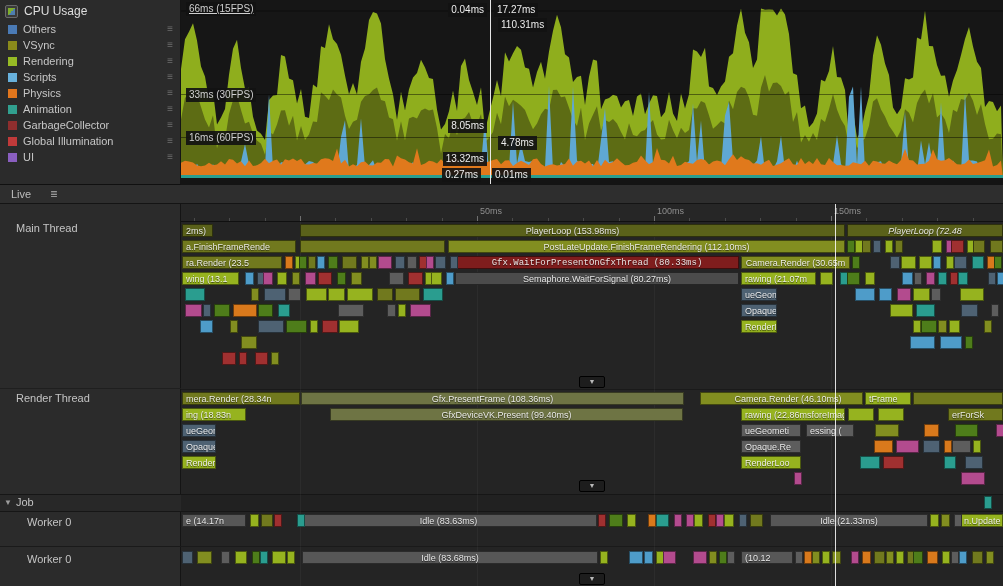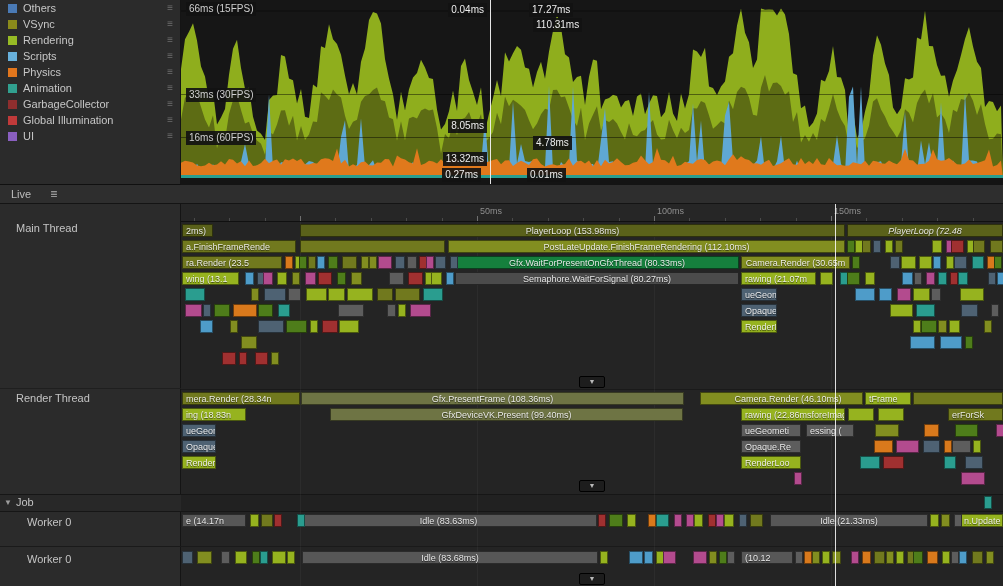--- a/index.html
+++ b/index.html
@@ -15,21 +15,21 @@
   .legend-item { display:flex; align-items:center; height:16px; padding:0 7px 0 8px; font-size:11px; color:#c6c6c6; }
   .swatch { width:9px; height:9px; margin-right:6px; flex:0 0 auto; }
   .legend-label { white-space:nowrap; overflow:hidden; }
   .handle { margin-left:auto; color:#6c6c6c; font-size:10px; line-height:10px; }
 
   
   .chart { position:absolute; left:181px; top:0; width:822px; height:185px; background:#161616; border-bottom:1px solid #000; }
   .chart svg { position:absolute; left:0; top:0; }
   .grid-label, .vlabel { position:absolute; background:rgba(18,18,18,.92); color:#cfcfcf; font-size:10px;
                          line-height:14px; padding:0 3px; white-space:nowrap; z-index:5; }
-  .vlabel { color:#ededed;margin-left:35px; }
+  .vlabel { color:#ededed; }
   .chart-cursor { position:absolute; top:0; bottom:0; width:1px; background:rgba(240,240,240,.95); z-index:4; }
 
   
   .toolbar { position:absolute; left:0; top:185px; width:1003px; height:19px; background:#2e2e2e;
              border-bottom:1px solid #141414; display:flex; align-items:center; font-size:11px; }
   .tl-select { width:181px; height:100%; display:flex; align-items:center; padding:0 7px; border-right:1px solid #141414; color:#dcdcdc; cursor:default; }
   .tl-select .arrow { margin-left:auto; font-size:7px; color:#9a9a9a; }
   .live-btn { padding:0 11px; color:#bdbdbd; height:100%; display:flex; align-items:center; }
   .stats { flex:1; text-align:center; color:#e4e4e4; letter-spacing:.2px; }
   .menu-icon { padding:0 8px; color:#b5b5b5; font-size:12px; }
@@ -49,20 +49,24 @@
   .marker-line { position:absolute; width:1px; background:rgba(255,255,255,.85); z-index:6; }
   .expander { position:absolute; width:26px; height:12px; background:#1d1d1d; border:1px solid #000; border-radius:2px;
               color:#b9b9b9; font-size:7px; line-height:10px; text-align:center; z-index:7; }
 </style>
 </head>
 <body>
 
 <div class="app">
 
   <div class="legend-panel">
+    <div class="legend-header">
+      <span class="cpu-icon"></span>
+      <span>CPU Usage</span>
+    </div>
     <div id="legend-list">
         <div class="legend-item">
           <span class="swatch" style="background: rgb(74, 122, 181);"></span>
           <span class="legend-label">Others</span>
           <span class="handle">≡</span>
         </div>
         <div class="legend-item">
           <span class="swatch" style="background: rgb(138, 138, 27);"></span>
           <span class="legend-label">VSync</span>
           <span class="handle">≡</span>
@@ -111,21 +115,21 @@
         <path d="M0 178 L0 119.6 L4 97.5 L8 96.9 L12 98.9 L16 94.5 L20 107.1 L24 119.4 L28 127.5 L32 115.2 L36 148.6 L40 132.9 L44 139.9 L48 114.1 L52 100.3 L56 95.8 L60 110.1 L64 123.5 L68 121.8 L72 133.7 L76 140.5 L80 143.8 L84 154.7 L88 131.6 L92 134.5 L96 124.6 L100 110.5 L104 110.2 L108 125.7 L112 115.7 L116 140.5 L120 126.0 L124 140.0 L128 134.6 L132 121.5 L136 122.1 L140 92.3 L144 95.8 L148 100.2 L152 89.5 L156 94.4 L160 97.6 L164 115.7 L168 128.9 L172 121.8 L176 119.8 L180 101.7 L184 96.0 L188 94.5 L192 90.0 L196 87.6 L200 99.9 L204 101.3 L208 117.5 L212 119.3 L216 140.7 L220 121.2 L224 140.5 L228 118.6 L232 116.7 L236 118.4 L240 110.4 L244 108.6 L248 110.5 L252 109.4 L256 128.1 L260 153.4 L264 134.1 L268 138.5 L272 121.2 L276 135.3 L280 119.4 L284 117.8 L288 111.9 L292 123.5 L296 124.5 L300 114.0 L304 142.3 L308 138.0 L312 131.9 L316 112.8 L320 124.3 L324 96.4 L328 106.3 L332 99.8 L336 102.4 L340 105.7 L344 110.1 L348 120.3 L352 129.3 L356 123.5 L360 114.2 L364 108.7 L368 110.1 L372 89.9 L376 89.8 L380 97.2 L384 96.6 L388 107.8 L392 119.8 L396 125.9 L400 107.4 L404 139.9 L408 123.4 L412 114.8 L416 106.2 L420 130.9 L424 119.9 L428 122.1 L432 119.0 L436 123.5 L440 131.9 L444 139.4 L448 123.3 L452 135.0 L456 136.3 L460 131.4 L464 130.1 L468 124.3 L472 119.9 L476 134.5 L480 139.6 L484 139.1 L488 119.8 L492 130.2 L496 138.4 L500 127.7 L504 132.9 L508 130.0 L512 108.3 L516 108.4 L520 100.9 L524 103.1 L528 115.2 L532 128.7 L536 125.2 L540 120.9 L544 123.4 L548 100.5 L552 109.3 L556 92.1 L560 86.8 L564 88.6 L568 97.5 L572 114.8 L576 115.7 L580 87.4 L584 75.1 L588 91.8 L592 83.0 L596 82.6 L600 85.9 L604 94.8 L608 91.3 L612 121.9 L616 112.1 L620 142.5 L624 134.9 L628 141.8 L632 132.9 L636 139.9 L640 119.0 L644 122.0 L648 109.3 L652 94.1 L656 109.4 L660 119.6 L664 126.1 L668 147.4 L672 130.0 L676 148.2 L680 142.1 L684 138.3 L688 125.7 L692 101.6 L696 98.3 L700 109.5 L704 116.4 L708 125.7 L712 131.6 L716 137.9 L720 130.1 L724 109.2 L728 112.7 L732 122.5 L736 103.0 L740 94.4 L744 89.5 L748 103.6 L752 93.3 L756 117.4 L760 113.4 L764 119.5 L768 133.1 L772 109.7 L776 112.0 L780 98.9 L784 100.1 L788 92.7 L792 100.7 L796 115.1 L800 104.1 L804 124.1 L808 139.3 L812 138.7 L816 133.6 L820 134.2 L822 178 Z" fill="#5d6c14"></path>
         <path d="M0 178 L0 162.7 L4 166.1 L8 170.4 L12 170.4 L16 163.7 L20 170.4 L24 169.5 L28 169.2 L32 164.3 L36 169.7 L40 166.1 L44 169.6 L48 165.4 L52 169.0 L56 165.6 L60 161.5 L64 143.7 L68 164.3 L72 171.6 L76 165.3 L80 169.7 L84 167.3 L88 94.6 L92 169.2 L96 169.0 L100 162.2 L104 162.4 L108 163.3 L112 172.1 L116 166.8 L120 166.0 L124 164.4 L128 160.9 L132 162.0 L136 166.1 L140 164.7 L144 166.8 L148 165.4 L152 170.2 L156 172.3 L160 136.9 L164 120.3 L168 171.8 L172 169.2 L176 164.7 L180 118.3 L184 167.2 L188 165.1 L192 160.3 L196 171.2 L200 167.4 L204 161.6 L208 170.5 L212 169.2 L216 160.4 L220 167.7 L224 172.2 L228 166.9 L232 162.1 L236 172.1 L240 167.1 L244 169.9 L248 172.8 L252 168.4 L256 164.7 L260 164.1 L264 171.9 L268 169.5 L272 161.1 L276 160.8 L280 161.5 L284 170.0 L288 172.7 L292 170.7 L296 172.3 L300 164.4 L304 118.3 L308 172.5 L312 168.8 L316 166.5 L320 169.7 L324 171.8 L328 168.6 L332 101.5 L336 163.6 L340 143.9 L344 161.1 L348 161.9 L352 160.7 L356 166.3 L360 172.5 L364 167.5 L368 85.8 L372 170.2 L376 172.9 L380 162.0 L384 166.6 L388 164.6 L392 86.6 L396 160.6 L400 164.2 L404 170.4 L408 164.3 L412 163.9 L416 172.0 L420 139.7 L424 107.9 L428 162.0 L432 161.3 L436 170.1 L440 163.4 L444 170.2 L448 166.1 L452 172.4 L456 166.2 L460 165.5 L464 170.3 L468 92.0 L472 165.1 L476 160.7 L480 163.3 L484 167.7 L488 167.6 L492 172.0 L496 170.4 L500 170.7 L504 164.1 L508 161.3 L512 103.3 L516 161.4 L520 120.6 L524 171.0 L528 163.8 L532 172.1 L536 166.8 L540 168.4 L544 115.6 L548 101.8 L552 160.8 L556 161.5 L560 169.4 L564 165.4 L568 170.5 L572 165.3 L576 160.5 L580 136.1 L584 172.5 L588 169.5 L592 169.5 L596 161.3 L600 135.5 L604 170.8 L608 165.6 L612 172.4 L616 160.4 L620 172.1 L624 171.5 L628 167.1 L632 172.1 L636 165.6 L640 167.1 L644 169.5 L648 171.6 L652 164.3 L656 135.3 L660 163.8 L664 172.8 L668 96.8 L672 86.6 L676 165.0 L680 86.4 L684 170.6 L688 168.4 L692 170.3 L696 162.2 L700 161.2 L704 171.6 L708 162.0 L712 165.1 L716 167.0 L720 164.9 L724 111.6 L728 170.2 L732 171.9 L736 172.6 L740 140.5 L744 164.3 L748 142.2 L752 166.4 L756 165.7 L760 102.4 L764 165.6 L768 166.6 L772 160.4 L776 167.2 L780 172.8 L784 93.1 L788 160.6 L792 160.5 L796 161.4 L800 171.2 L804 163.0 L808 171.9 L812 170.9 L816 172.9 L820 172.3 L822 178 Z" fill="#5fa8d3"></path>
         <path d="M0 178 L0 162.8 L4 160.8 L8 161.6 L12 162.6 L16 165.5 L20 166.3 L24 165.4 L28 162.7 L32 165.2 L36 164.6 L40 161.3 L44 164.6 L48 159.0 L52 159.7 L56 163.6 L60 161.2 L64 166.3 L68 160.4 L72 166.1 L76 165.2 L80 162.9 L84 158.7 L88 163.3 L92 160.8 L96 159.5 L100 164.7 L104 159.3 L108 160.5 L112 158.5 L116 160.9 L120 158.8 L124 164.2 L128 164.6 L132 163.0 L136 163.4 L140 159.3 L144 158.3 L148 158.7 L152 160.9 L156 148.6 L160 163.6 L164 159.7 L168 166.4 L172 164.2 L176 166.2 L180 162.3 L184 161.4 L188 165.2 L192 165.5 L196 162.4 L200 162.7 L204 158.9 L208 159.2 L212 166.5 L216 155.4 L220 158.3 L224 159.5 L228 162.3 L232 163.5 L236 148.2 L240 165.0 L244 163.6 L248 160.7 L252 161.6 L256 163.6 L260 159.2 L264 163.2 L268 159.6 L272 157.9 L276 158.4 L280 165.4 L284 161.3 L288 166.3 L292 159.4 L296 163.2 L300 158.2 L304 162.4 L308 161.6 L312 159.9 L316 158.9 L320 164.3 L324 160.6 L328 160.3 L332 165.9 L336 162.9 L340 160.8 L344 162.8 L348 165.0 L352 159.3 L356 158.4 L360 164.0 L364 166.5 L368 165.0 L372 164.3 L376 165.4 L380 164.7 L384 164.0 L388 158.5 L392 165.8 L396 161.4 L400 160.8 L404 163.5 L408 160.6 L412 166.6 L416 160.1 L420 166.2 L424 159.8 L428 163.5 L432 162.1 L436 158.3 L440 161.9 L444 165.2 L448 165.1 L452 162.8 L456 161.8 L460 155.4 L464 160.3 L468 164.2 L472 161.9 L476 147.9 L480 159.7 L484 160.3 L488 163.6 L492 155.7 L496 166.0 L500 165.0 L504 161.7 L508 162.9 L512 163.8 L516 160.1 L520 159.0 L524 160.0 L528 164.6 L532 161.5 L536 160.4 L540 161.4 L544 165.3 L548 159.3 L552 154.3 L556 159.9 L560 156.3 L564 158.9 L568 160.1 L572 163.6 L576 163.3 L580 164.8 L584 161.8 L588 159.8 L592 166.1 L596 164.8 L600 163.3 L604 160.4 L608 158.2 L612 164.2 L616 165.1 L620 157.9 L624 163.9 L628 160.9 L632 164.1 L636 157.9 L640 164.3 L644 165.0 L648 158.1 L652 162.0 L656 165.3 L660 164.9 L664 165.7 L668 165.4 L672 162.2 L676 163.2 L680 164.2 L684 160.7 L688 165.8 L692 160.7 L696 161.6 L700 163.3 L704 163.8 L708 160.6 L712 162.8 L716 164.2 L720 160.1 L724 148.8 L728 159.9 L732 160.6 L736 164.6 L740 164.1 L744 163.8 L748 160.8 L752 149.3 L756 159.2 L760 160.8 L764 160.3 L768 158.1 L772 161.0 L776 164.3 L780 164.6 L784 163.6 L788 159.4 L792 164.1 L796 163.1 L800 161.7 L804 160.2 L808 149.4 L812 166.6 L816 164.9 L820 160.4 L822 178 Z" fill="#e0791c"></path>
         <rect x="0" y="175" width="822" height="3" fill="#2a9d8f"></rect>
         <rect x="0" y="178" width="822" height="7" fill="#141414"></rect>
         <line x1="0" x2="822" y1="11" y2="11" stroke="#000" stroke-opacity="0.45"></line>
         <line x1="0" x2="822" y1="94.5" y2="94.5" stroke="#000" stroke-opacity="0.45"></line>
         <line x1="0" x2="822" y1="137.5" y2="137.5" stroke="#000" stroke-opacity="0.45"></line>
       </svg>
     <div id="chart-overlay">
-        <div class="grid-label" style="left: 5px; top: 2px;">66ms (15FPS)</div>
+        <div class="grid-label" style="left: 5px; top: 2px; text-decoration: underline;">66ms (15FPS)</div>
         <div class="grid-label" style="left: 5px; top: 88px;">33ms (30FPS)</div>
         <div class="grid-label" style="left: 5px; top: 131px;">16ms (60FPS)</div>
         <div class="chart-cursor" style="left: 309px;"></div>
         <div class="vlabel" style="top: 3px; right: 516px;">0.04ms</div>
         <div class="vlabel" style="top: 3px; left: 313px;">17.27ms</div>
         <div class="vlabel" style="top: 18px; left: 317px;">110.31ms</div>
         <div class="vlabel" style="top: 119px; right: 516px;">8.05ms</div>
         <div class="vlabel" style="top: 136px; left: 317px;">4.78ms</div>
         <div class="vlabel" style="top: 152px; right: 516px;">13.32ms</div>
         <div class="vlabel" style="top: 168px; right: 522px;">0.27ms</div>
@@ -193,21 +197,21 @@
       <div class="gridcol" style="left: 654px; top: 222px; height: 364px;"></div>
       <div class="gridcol" style="left: 831px; top: 222px; height: 364px;"></div>
     </div>
   <div id="spans">
       <div class="span-bar" style="left: 182px; top: 224px; width: 31px; background: rgb(90, 97, 26);">2ms)</div>
       <div class="span-bar center" style="left: 300px; top: 224px; width: 545px; background: rgb(90, 97, 26);">PlayerLoop (153.98ms)</div>
       <div class="span-bar center" style="left: 847px; top: 224px; width: 156px; background: rgb(90, 97, 26); font-style: italic;">PlayerLoop (72.48</div>
       <div class="span-bar" style="left: 182px; top: 240px; width: 114px; background: rgb(113, 121, 30);">a.FinishFrameRende</div>
       <div class="span-bar center" style="left: 448px; top: 240px; width: 397px; background: rgb(130, 142, 32);">PostLateUpdate.FinishFrameRendering (112.10ms)</div>
       <div class="span-bar" style="left: 182px; top: 256px; width: 100px; background: rgb(113, 121, 30);">ra.Render (23.5</div>
-      <div class="span-bar center" style="left: 455px; top: 256px; width: 284px; background: #15803d;">Gfx.WaitForPresentOnGfxThread (80.33ms)</div>
+      <div class="span-bar center" style="left: 455px; top: 256px; width: 284px; background: #7f1d1d; font-family: Liberation Mono, monospace;">Gfx.WaitForPresentOnGfxThread (80.33ms)</div>
       <div class="span-bar center" style="left: 741px; top: 256px; width: 109px; background: rgb(130, 142, 32);">Camera.Render (30.65m</div>
       <div class="span-bar" style="left: 182px; top: 272px; width: 57px; background: rgb(150, 179, 31);">wing (13.1</div>
       <div class="span-bar center" style="left: 455px; top: 272px; width: 284px; background: rgb(75, 75, 75);">Semaphore.WaitForSignal (80.27ms)</div>
       <div class="span-bar" style="left: 741px; top: 272px; width: 75px; background: rgb(150, 179, 31);">rawing (21.07m</div>
       <div class="span-bar" style="left: 741px; top: 288px; width: 36px; background: rgb(78, 98, 115);">ueGeome</div>
       <div class="span-bar" style="left: 741px; top: 304px; width: 36px; background: rgb(78, 98, 115);">Opaque.R</div>
       <div class="span-bar" style="left: 741px; top: 320px; width: 36px; background: rgb(150, 179, 31);">RenderLc</div>
       <div class="span-bar" style="left: 182px; top: 392px; width: 118px; background: rgb(113, 121, 30);">mera.Render (28.34n</div>
       <div class="span-bar center" style="left: 301px; top: 392px; width: 383px; background: rgb(110, 116, 68);">Gfx.PresentFrame (108.36ms)</div>
       <div class="span-bar center" style="left: 700px; top: 392px; width: 163px; background: rgb(130, 142, 32); padding-left: 16px;">Camera.Render (46.10ms)</div>

